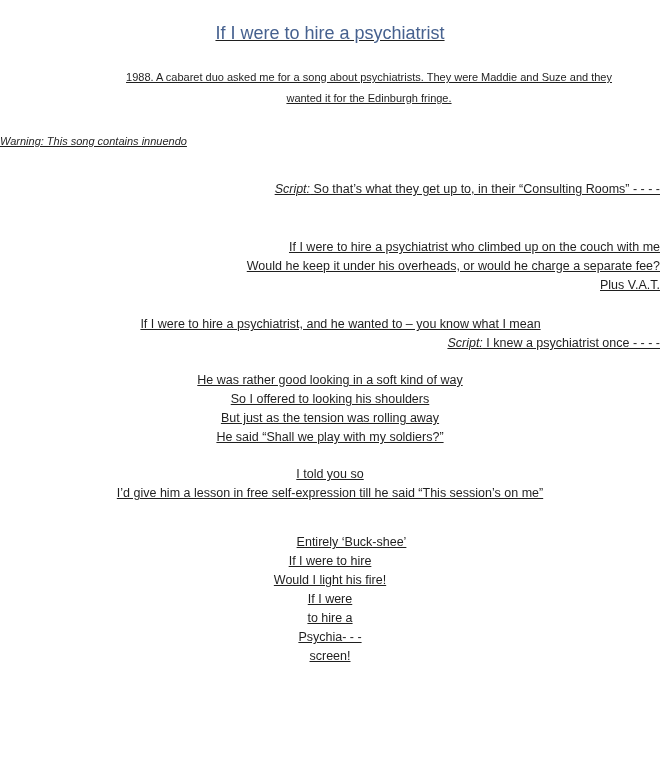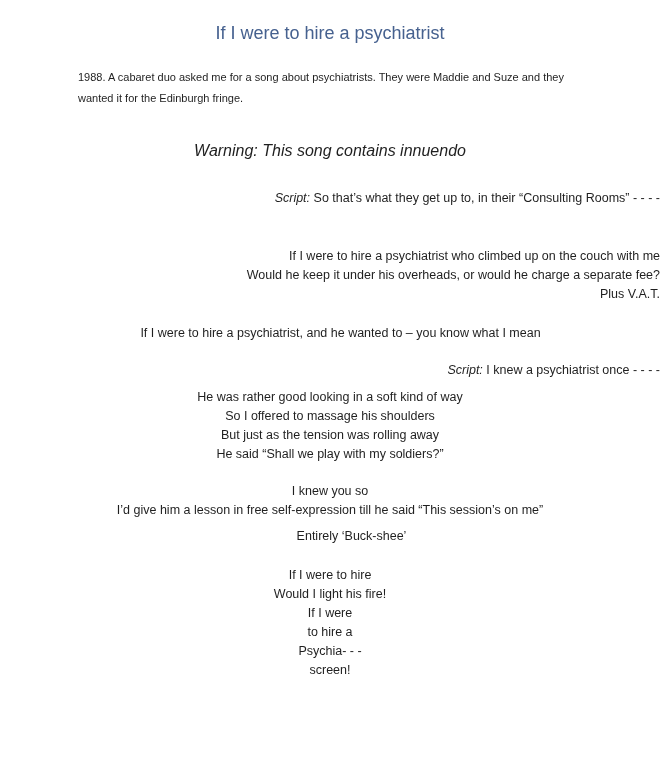--- a/index.html
+++ b/index.html
@@ -5,63 +5,63 @@
   * { margin: 0; padding: 0; box-sizing: border-box; }
   html, body { background: #ffffff; }
   .page {
     position: relative;
     width: 660px;
     height: 773px;
     background: #ffffff;
     font-family: "Liberation Sans", sans-serif;
     color: #1f1f1f;
     overflow: hidden;
+    text-decoration: underline;
   }
   .title {
     margin-top: 20px;
     font-size: 18px;
     line-height: 26px;
     font-weight: 400;
     text-align: center;
     color: #46618f;
   }
   .intro {
     margin-top: 21px;
     padding-left: 78px;
     font-size: 11px;
     line-height: 21px;
-    text-align: left;
+    text-align: center;
   }
   .intro-line { white-space: nowrap; }
   .warning {
-    margin-top: 31px;
-    font-size: 16px;
+    margin-top: 22px;
+    font-size: 11px;
     line-height: 21px;
     font-style: italic;
-    text-align: center;
   }
   .script {
     font-size: 12.5px;
     line-height: 19px;
     text-align: right;
   }
   .script-1 { margin-top: 28px; }
-  .script-2 { margin-top: 18px; }
+  .script-2 { }
   .it { font-style: italic; }
   .stanza {
     font-size: 12.5px;
     line-height: 19px;
     text-align: center;
   }
   .stanza-1 { margin-top: 39px; text-align: right; }
   .stanza-2 { margin-top: 20px; margin-left: 21px; }
-  .stanza-3 { margin-top: 8px; }
+  .stanza-3 { margin-top: 18px; }
   .stanza-4 { margin-top: 18px; }
-  .stanza-5 { margin-top: 7px; padding-left: 43px; }
-  .stanza-6 { margin-top: 20px; }
+  .stanza-5 { margin-top: 30px; padding-left: 43px; }
+  .stanza-6 { }
   .line { white-space: nowrap; }
 </style>
 </head>
 <body>
 
 <div class="page">
 
   <h1 class="title">If I were to hire a psychiatrist</h1>
 
   <div class="intro">
@@ -80,27 +80,27 @@
   </div>
 
   <div class="stanza stanza-2">
     <div class="line">If I were to hire a psychiatrist, and he wanted to – you know what I mean</div>
   </div>
 
   <div class="script script-2"><span class="it">Script:</span><span> I knew a psychiatrist once - - - -</span></div>
 
   <div class="stanza stanza-3">
     <div class="line">He was rather good looking in a soft kind of way</div>
-    <div class="line">So I offered to massage his shoulders</div>
+    <div class="line">So I offered to looking his shoulders</div>
     <div class="line">But just as the tension was rolling away</div>
     <div class="line">He said “Shall we play with my soldiers?”</div>
   </div>
 
   <div class="stanza stanza-4">
-    <div class="line">I knew you so</div>
+    <div class="line">I told you so</div>
     <div class="line">I’d give him a lesson in free self-expression till he said “This session’s on me”</div>
   </div>
 
   <div class="stanza stanza-5">
     <div class="line">Entirely ‘Buck-shee’</div>
   </div>
 
   <div class="stanza stanza-6">
     <div class="line">If I were to hire</div>
     <div class="line">Would I light his fire!</div>

